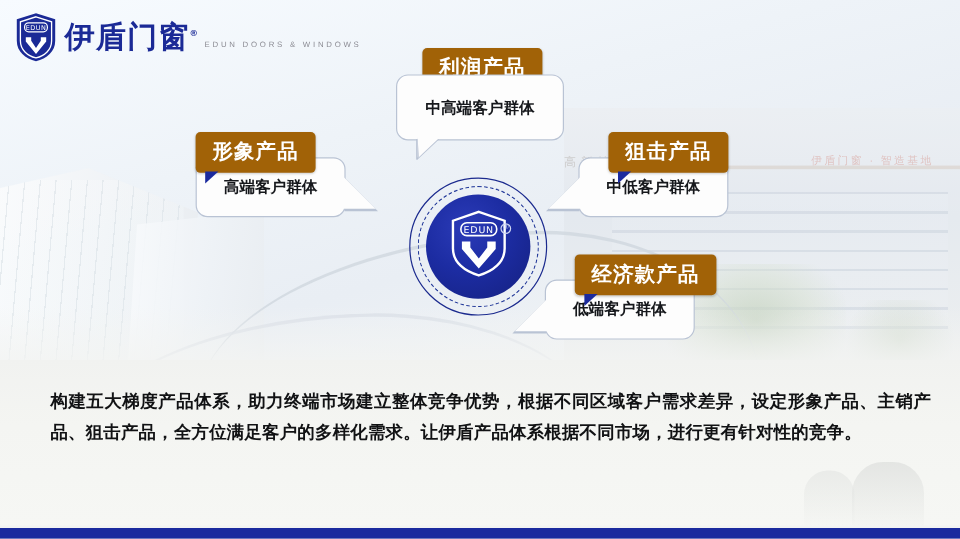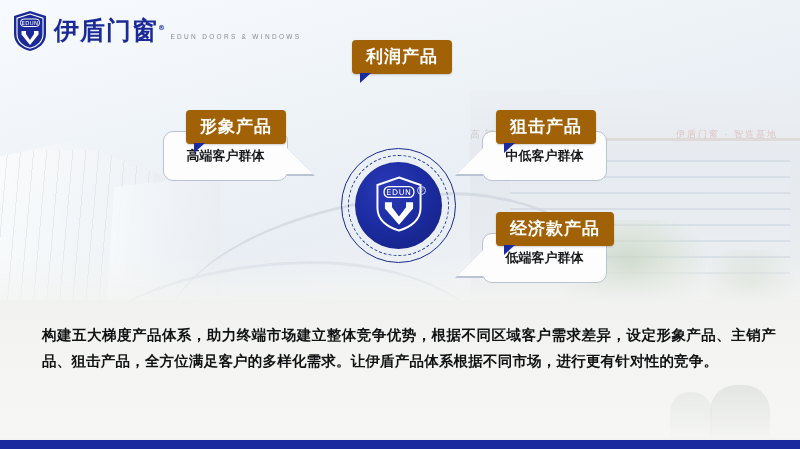--- a/index.html
+++ b/index.html
@@ -148,50 +148,50 @@
   .co-top .co-body::after {
     content:""; position:absolute; left:16px; bottom:-17px;
     border-left:1px solid #b9c3d4; border-right:18px solid transparent;
     border-top:17px solid #b9c3d4;
   }
   .co-top .co-body::after {
     bottom:-15px; left:17px; border-top-color:#fdfdfd;
   }
 
   
-  .co-left .co-head { margin-left:23px; position:relative; z-index:3; }
+  .co-left .co-head { margin-left:0; position:relative; z-index:3; }
   .co-left .co-body { width:125px; height:50px; margin-top:-13px; }
   .co-left .co-body::before,
   .co-left .co-body::after {
     content:""; position:absolute; right:-28px; bottom:4px;
     border-top:28px solid transparent;
     border-left:28px solid #b9c3d4;
   }
   .co-left .co-body::after {
     right:-26px; bottom:6px; border-left-color:#fdfdfd;
   }
 
   
-  .co-right .co-head { margin-left:14px; position:relative; z-index:3; }
+  .co-right .co-head { margin-left:25px; position:relative; z-index:3; }
   .co-right .co-body { width:125px; height:50px; margin-top:-13px; }
   .co-right .co-body::before,
   .co-right .co-body::after {
     content:""; position:absolute; left:-28px; bottom:4px;
     border-top:28px solid transparent;
     border-right:28px solid #b9c3d4;
   }
   .co-right .co-body::after {
     left:-26px; bottom:6px; border-right-color:#fdfdfd;
   }
 
   #co-profit { left:330px; top:40px; }
   #co-image  { left:163px; top:110px; }
   #co-main   { left:163px; top:212px; }
   #co-snipe  { left:482px; top:110px; }
-  #co-econ   { left:482px; top:212px; }
+  #co-econ   { left:454px; top:212px; }
 
   
   .emblem {
     position:absolute; left:341px; top:148px; width:115px; height:115px; z-index:25;
   }
   .ring-outer {
     position:absolute; inset:0; border-radius:50%;
     border:1.5px solid #1b2a8e;
   }
   .ring-dashed {
@@ -253,20 +253,21 @@
     </svg>
   </span>
   <span class="brand-text">
     <span class="brand-cn"><span>伊盾门窗</span><span class="reg-mark">®</span></span>
     <span class="brand-en">EDUN DOORS &amp; WINDOWS</span>
   </span>
 </div>
 
 <div class="callout co-top" id="co-profit">
   <div class="co-head">利润产品</div>
+  <div class="co-body">中高端客户群体</div>
 </div>
 
 <div class="callout co-left" id="co-image">
   <div class="co-head">形象产品</div>
   <div class="co-body">高端客户群体</div>
 </div>
 
 <div class="callout co-left" id="co-main">
 </div>
 

